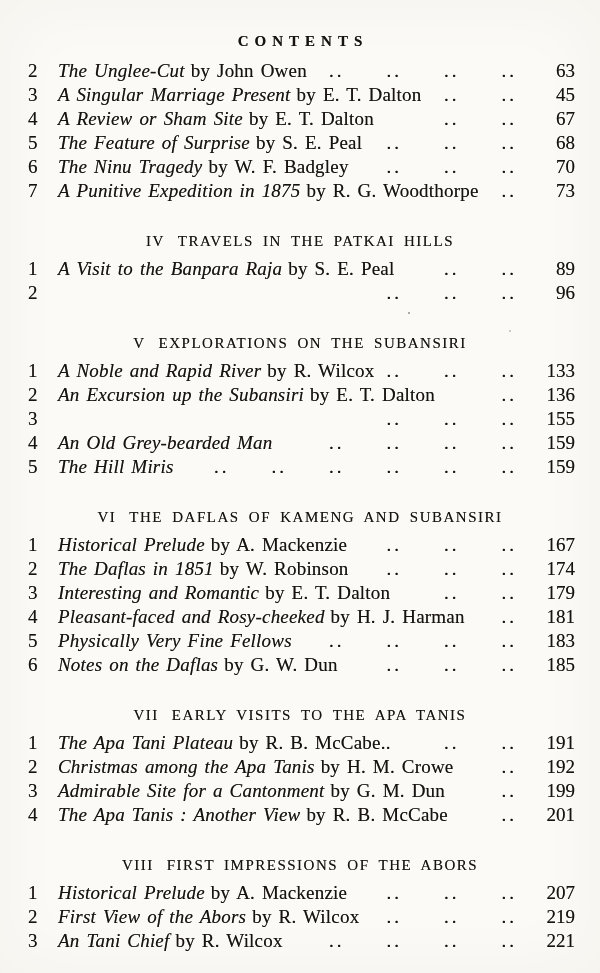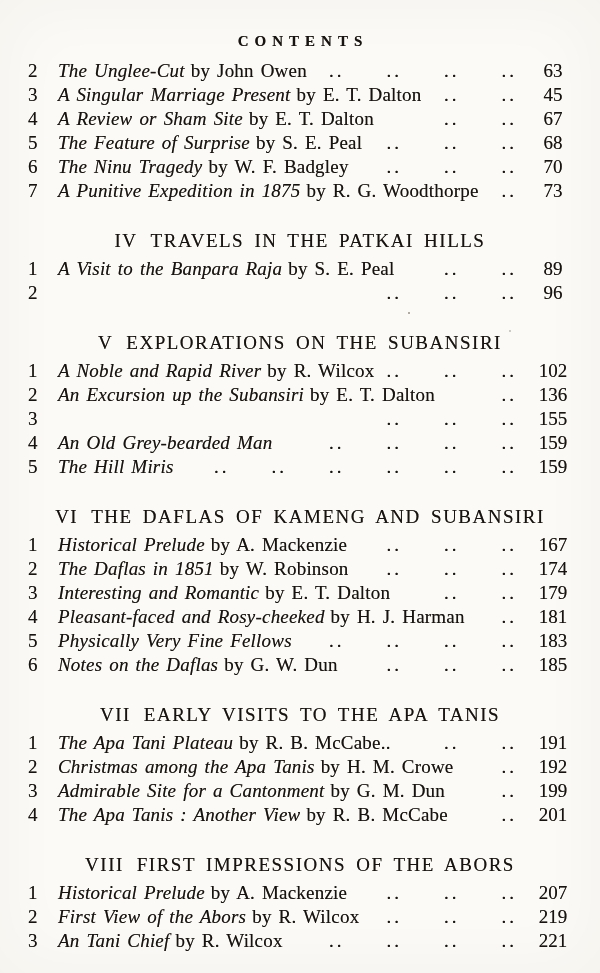--- a/index.html
+++ b/index.html
@@ -26,21 +26,21 @@
     font-size: 15px;
     font-weight: bold;
     letter-spacing: 6px;
     text-indent: 6px;
   }
   .toc-section { margin-top: 26px; }
   .toc-section:first-child { margin-top: 0; }
   .section-heading {
     margin: 0 0 4px 0;
     height: 24px; line-height: 24px;
-    font-size: 19px;
+    font-size: 15px;
     font-weight: normal;
     text-align: center;
     letter-spacing: 1.5px;
     word-spacing: 4px;
     white-space: nowrap;
   }
   .sec-num { margin-right: 13px; }
   .row {
     display: flex;
     align-items: baseline;
@@ -56,21 +56,21 @@
   .leaders {
     flex: 1 1 auto;
     min-width: 6px;
     display: flex;
     justify-content: flex-end;
     align-items: baseline;
     overflow: hidden;
     padding-right: 14px;
   }
   .lp { flex: none; margin-left: 42px; letter-spacing: 3px; }
-  .pg { flex: none; width: 44px; text-align: center; }
+  .pg { flex: none; width: 44px; text-align: right; }
   .speck {
     position: absolute;
     border-radius: 50%;
     background: rgba(70,60,45,0.55);
   }
   .speck1 { left: 408px; top: 312px; width: 2px; height: 2px; }
   .speck2 { left: 509px; top: 330px; width: 2px; height: 2px; opacity: 0.6; }
 </style>
 </head>
 <body>
@@ -167,21 +167,21 @@
     <h2 class="section-heading"><span class="sec-num">V</span><span class="sec-title">EXPLORATIONS ON THE SUBANSIRI</span></h2>
     <div class="rows">
           <div class="row">
     <span class="num">1</span>
     <span class="title-wrap"><i class="t">A Noble and Rapid River</i><span class="a">by R. Wilcox</span></span>
     <span class="leaders">
               <span class="lp">..</span>
               <span class="lp">..</span>
               <span class="lp">..</span>
             </span>
-    <span class="pg">102</span>
+    <span class="pg">133</span>
   </div>
           <div class="row">
     <span class="num">2</span>
     <span class="title-wrap"><i class="t">An Excursion up the Subansiri</i><span class="a">by E. T. Dalton</span></span>
     <span class="leaders">
               <span class="lp">..</span>
             </span>
     <span class="pg">136</span>
   </div>
           <div class="row">

